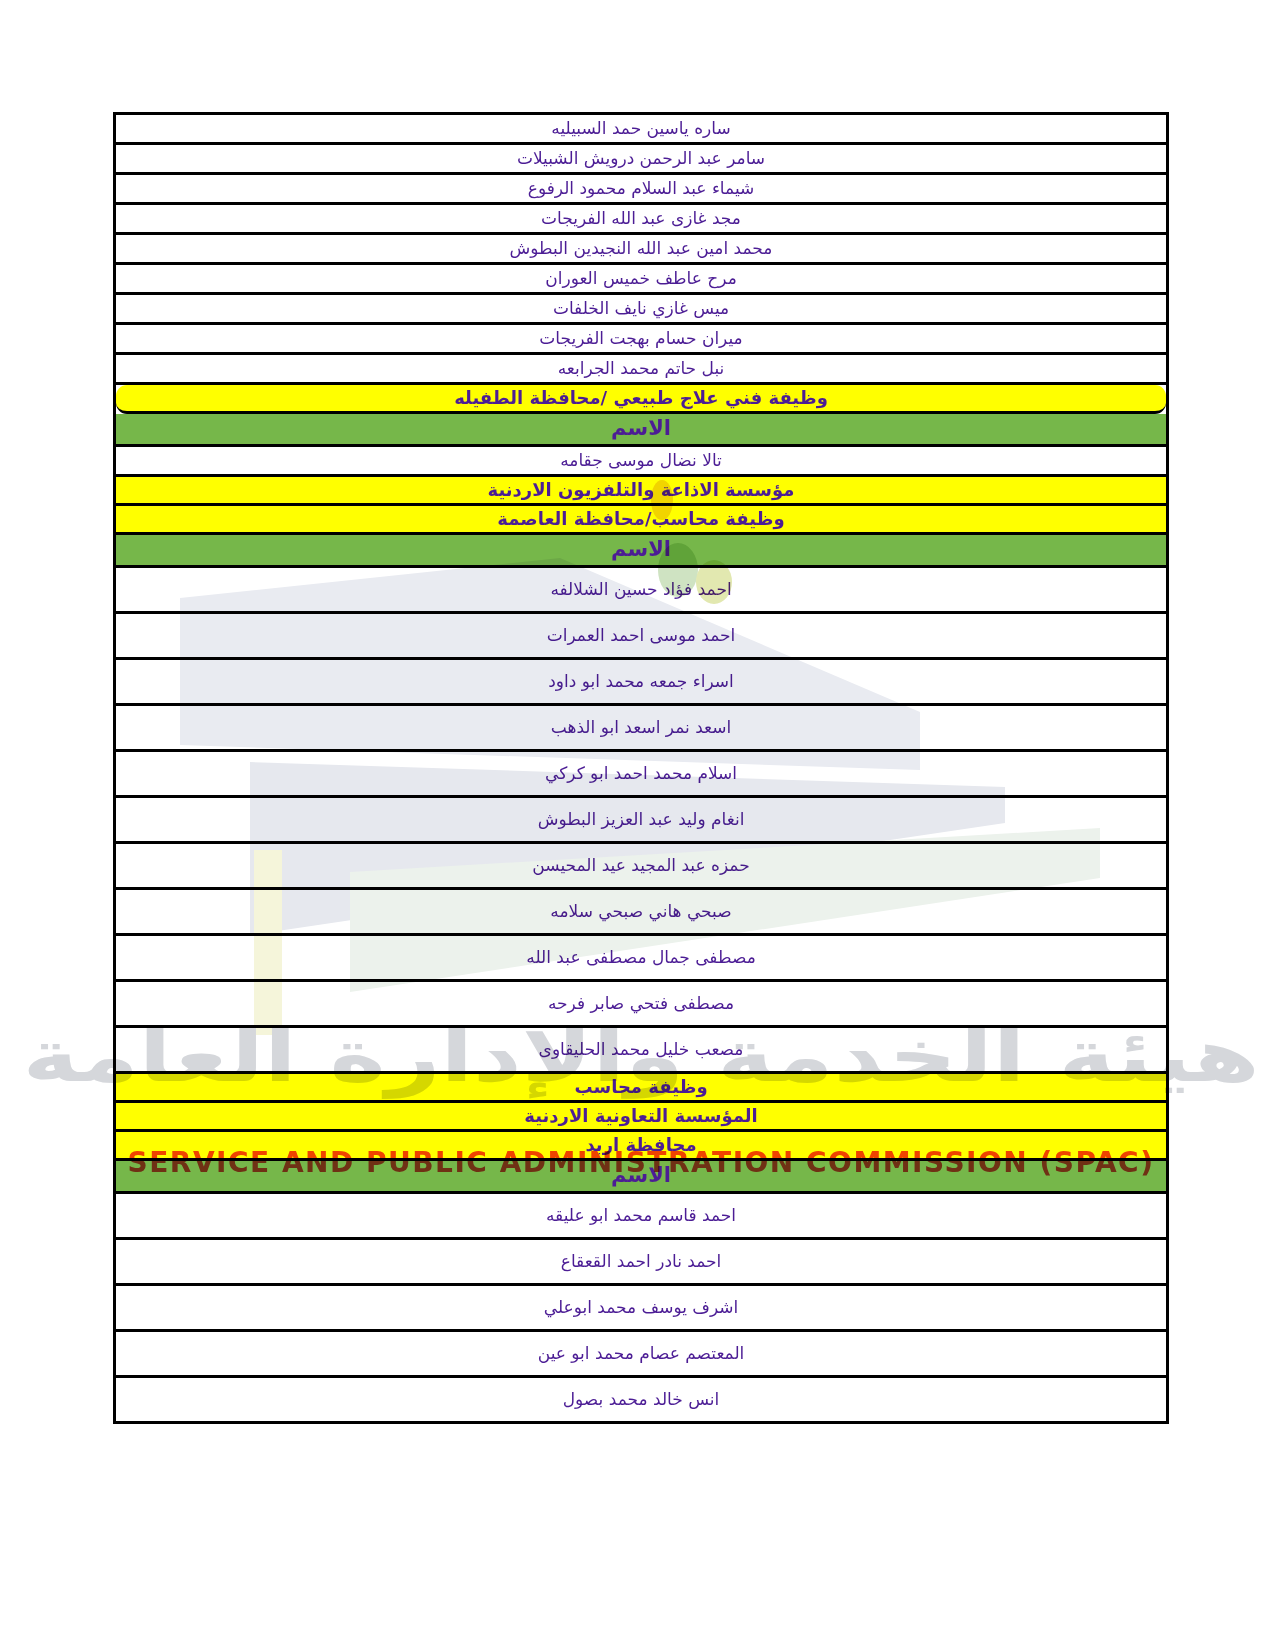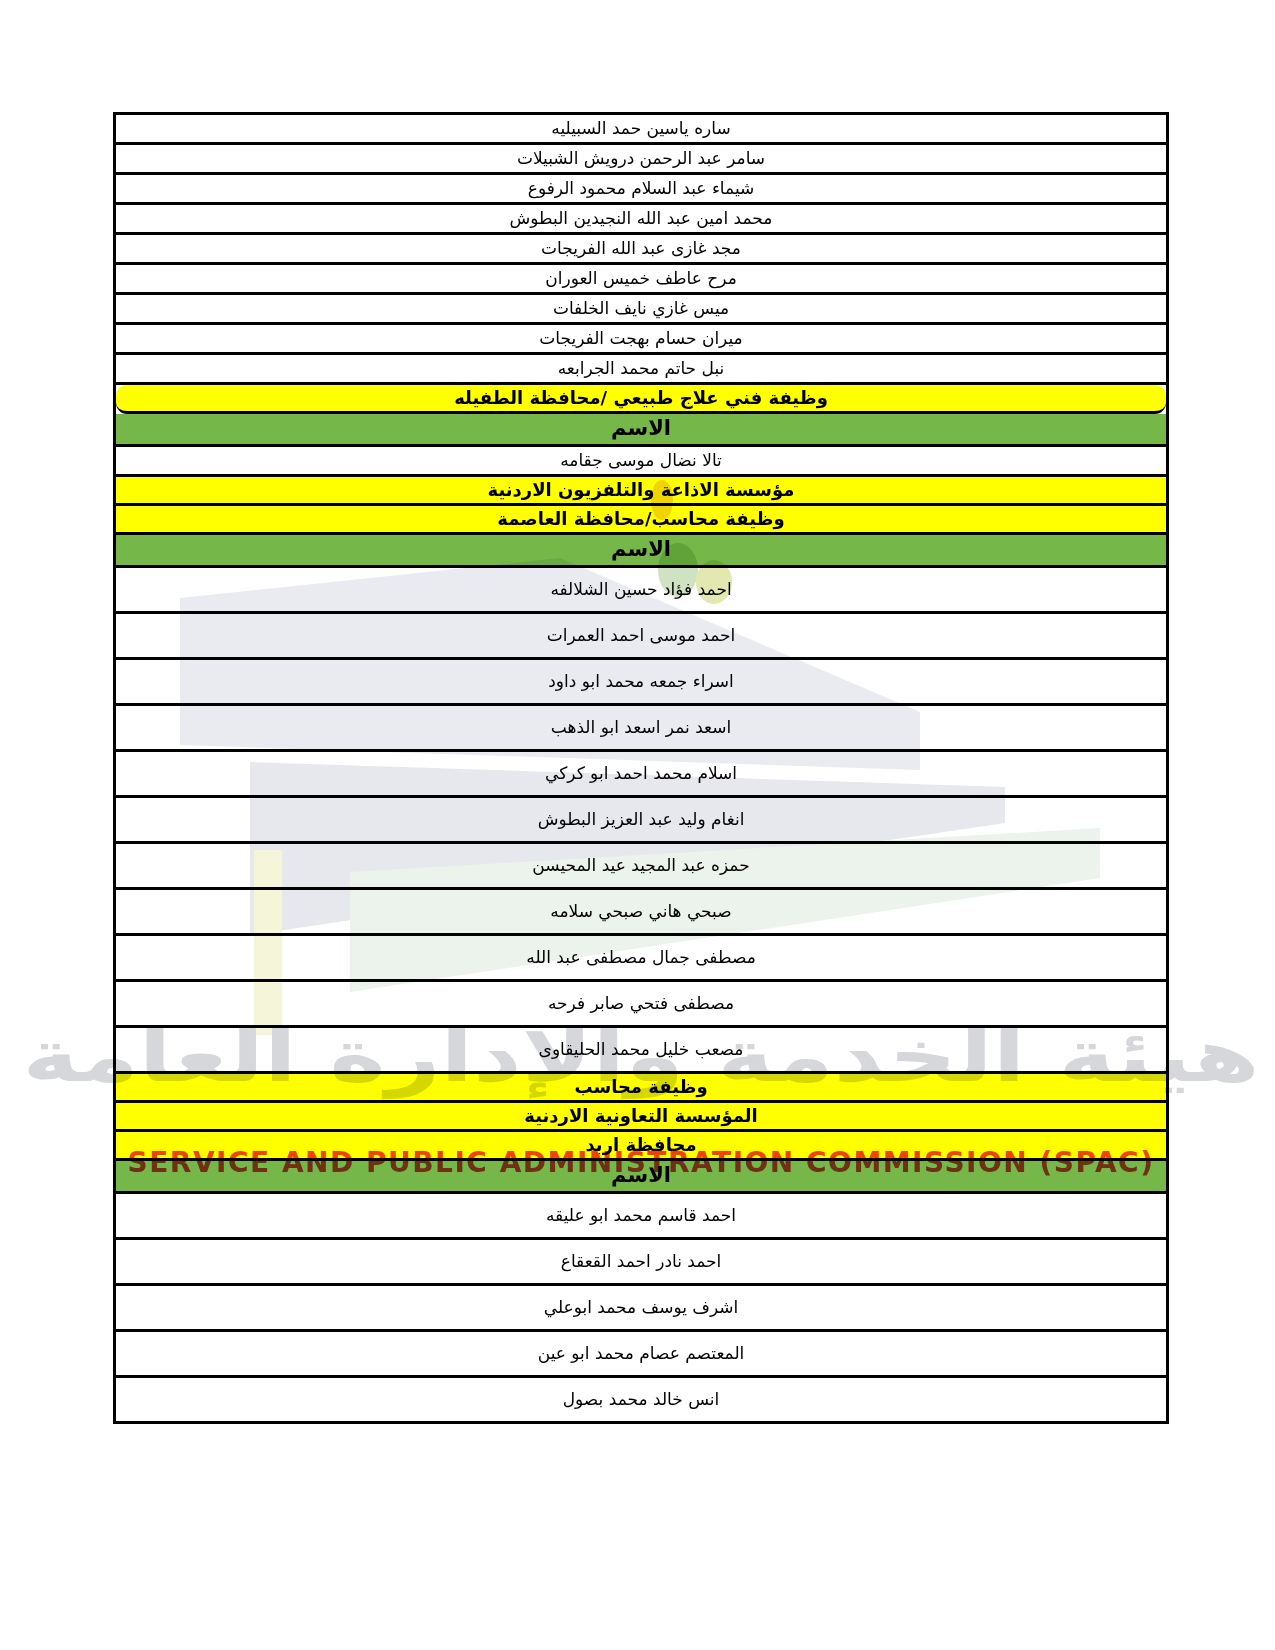--- a/index.html
+++ b/index.html
@@ -17,21 +17,21 @@
     width:1056px;
     border:3px solid #000;
     direction:rtl;
     z-index:1;
     box-sizing:border-box;
   }
   .row{
     display:flex;
     align-items:center;
     justify-content:center;
-    color:#000000;
+    color:#4c1d95;
     border-bottom:3px solid #000;
     overflow:hidden;
     line-height:1.1;
   }
   .row:last-child{border-bottom:none;}
   .name-sm{height:27px;font-size:17px;}
   .name-lg{height:43px;font-size:17px;}
   .label{height:26px;font-weight:bold;font-size:18px;}
   .header{height:30px;font-weight:bold;font-size:21px;}
   
@@ -68,22 +68,22 @@
 </style>
 </head>
 <body>
 
 <div class="page">
 
   <div class="names-table" id="names-table">
       <div class="row name-sm">ساره ياسين حمد السبيليه</div>
       <div class="row name-sm">سامر عبد الرحمن درويش الشبيلات</div>
       <div class="row name-sm">شيماء عبد السلام محمود الرفوع</div>
+      <div class="row name-sm">مجد غازى عبد الله الفريجات</div>
       <div class="row name-sm">محمد امين عبد الله النجيدين البطوش</div>
-      <div class="row name-sm">مجد غازى عبد الله الفريجات</div>
       <div class="row name-sm">مرح عاطف خميس العوران</div>
       <div class="row name-sm">ميس غازي نايف الخلفات</div>
       <div class="row name-sm">ميران حسام بهجت الفريجات</div>
       <div class="row name-sm">نبل حاتم محمد الجرابعه</div>
       <div class="row label" style="background: rgb(255, 255, 0); border-radius: 11px;">وظيفة فني علاج طبيعي /محافظة الطفيله</div>
       <div class="row header" style="background: rgb(118, 183, 74);">الاسم</div>
       <div class="row name-sm">تالا نضال موسى جقامه</div>
       <div class="row label" style="background: rgb(255, 255, 0);">مؤسسة الاذاعة والتلفزيون الاردنية</div>
       <div class="row label" style="background: rgb(255, 255, 0);">وظيفة محاسب/محافظة العاصمة</div>
       <div class="row header" style="background: rgb(118, 183, 74);">الاسم</div>

